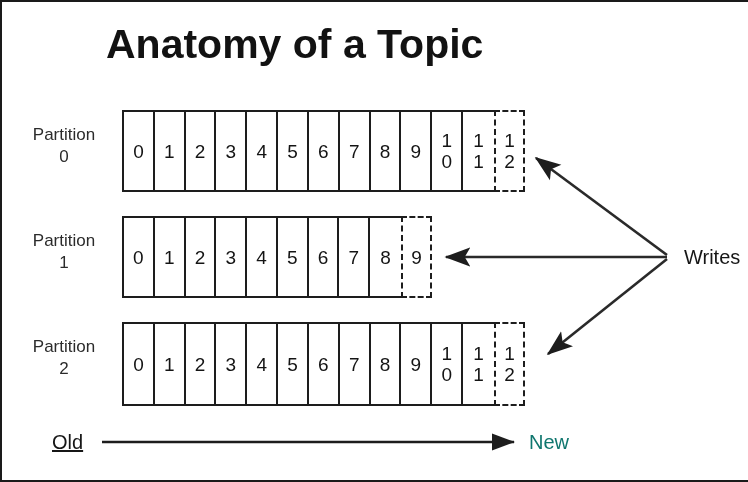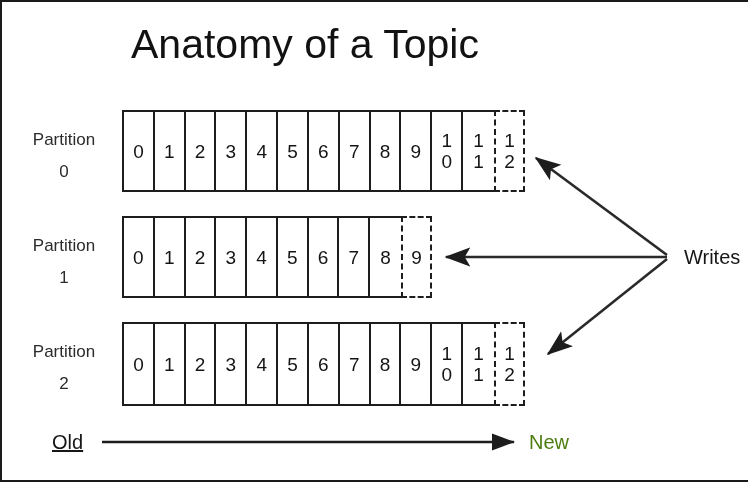--- a/index.html
+++ b/index.html
@@ -26,37 +26,36 @@
   
   #title {
     position: absolute;
     left: 104px;
     top: 18px;
     font-size: 41px;
     line-height: 48px;
     color: #121212;
     letter-spacing: 0px;
     white-space: nowrap;
-    font-weight: 400;
-    margin-left: 25px;
+    font-weight: 700;
   }
 
   
   .prow {
     position: absolute;
     left: 0;
     width: 748px;
   }
   .plabel {
     position: absolute;
     left: 8px;
     width: 108px;
     text-align: center;
     font-size: 17px;
-    line-height: 32px;
+    line-height: 22px;
     color: #2b2b2b;
     white-space: pre-line;
   }
   .segbox {
     position: absolute;
     display: flex;
     box-sizing: border-box;
     border: 2px solid #1d1d1d;
     background: #ffffff;
     height: 100%;
@@ -115,21 +114,21 @@
     line-height: 24px;
     color: #161616;
     text-decoration: underline;
   }
   #new-label {
     position: absolute;
     left: 527px;
     top: 428px;
     font-size: 20px;
     line-height: 24px;
-    color: #4d7c0f;
+    color: #0f766e;
   }
 
   
   #watermark {
     position: absolute;
     left: 600px;
     top: 452px;
     font-size: 14px;
     line-height: 18px;
     color: #d8d8d8;

